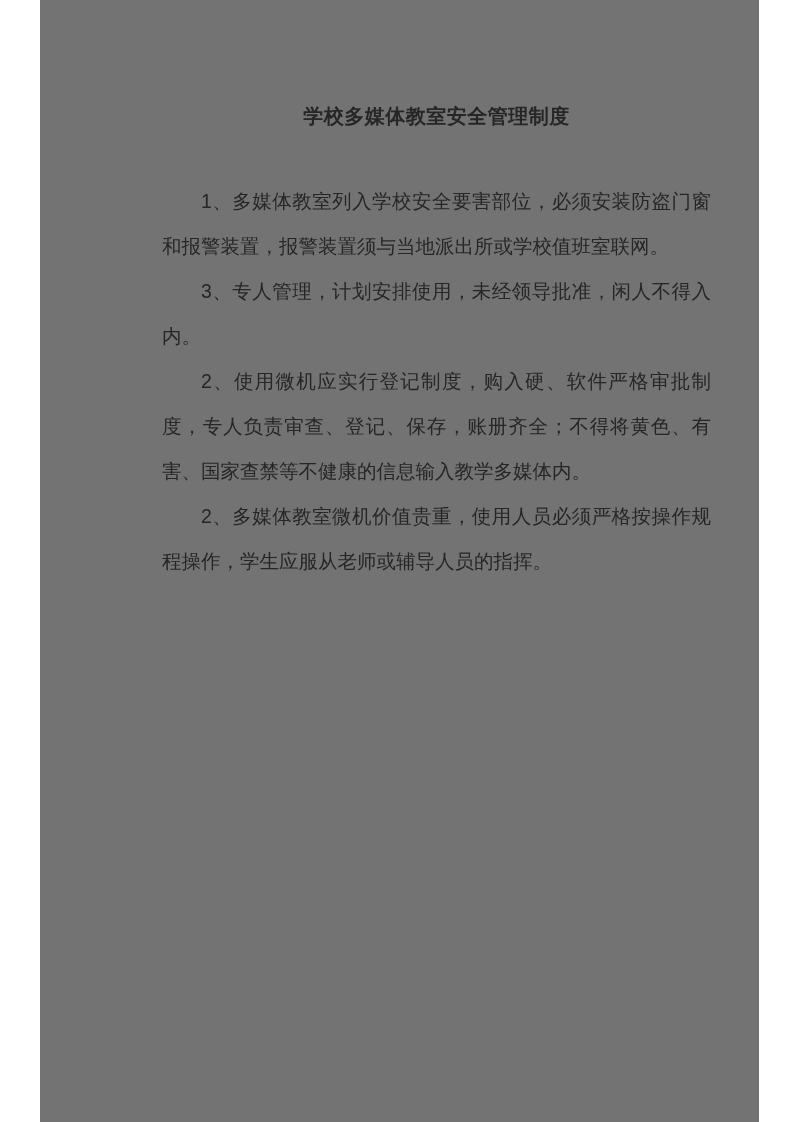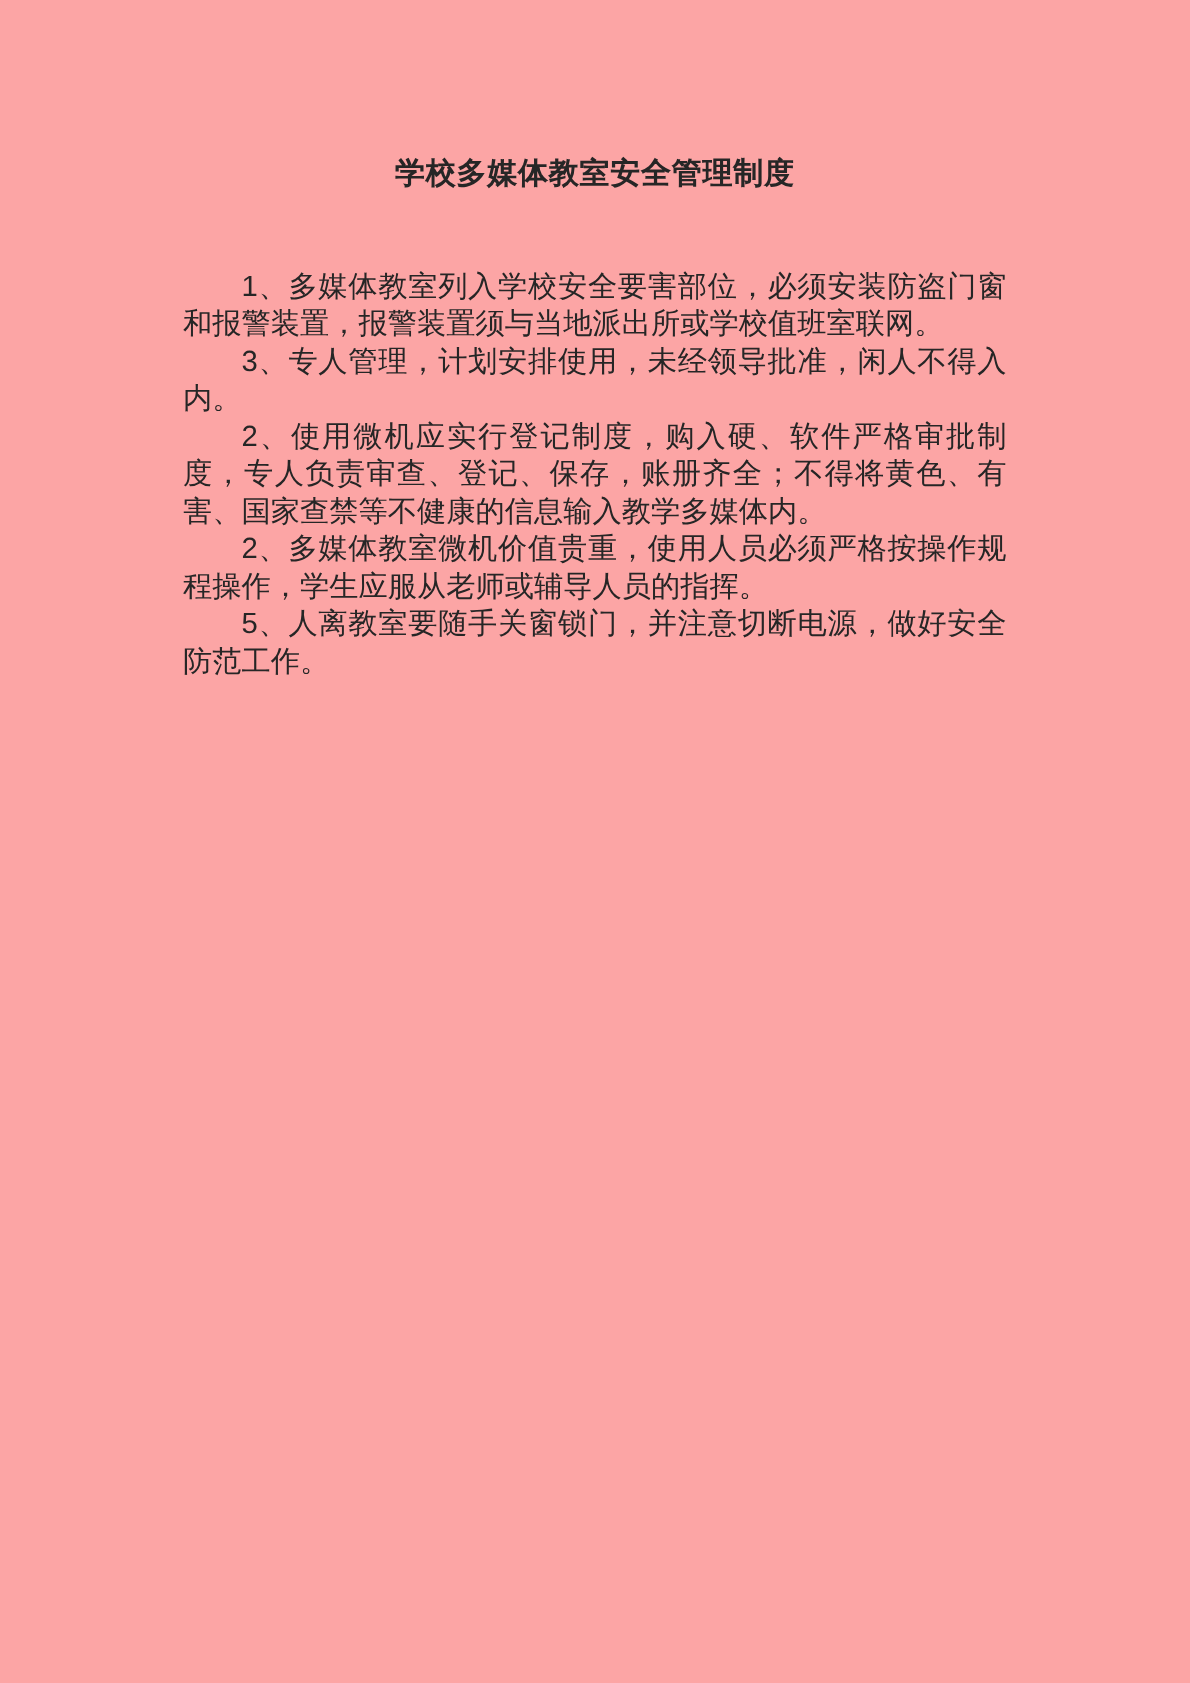--- a/index.html
+++ b/index.html
@@ -2,62 +2,62 @@
 <html><head>
   <meta charset="utf-8">
   <style>
     html, body {
       margin: 0;
       padding: 0;
       background: #ffffff;
     }
     .page {
       position: relative;
-      width: 793px;
+      width: 719px;
       height: 1122px;
-      background: #fca5a5;
+      background: #737373;
       overflow: hidden;
       font-family: "Liberation Sans", "DejaVu Sans", sans-serif;
       color: #262626;
+      margin-left: 40px;
     }
     .doc-title {
       position: absolute;
       top: 96px;
       left: 122px;
       width: 549px;
       margin: 0;
       text-align: center;
       font-size: 20px;
       font-weight: bold;
       line-height: 41.5px;
       letter-spacing: 0.5px;
       white-space: nowrap;
     }
     .doc-body {
       position: absolute;
       top: 179px;
       left: 122px;
       width: 549px;
       font-size: 19.5px;
-      line-height: 25px;
+      line-height: 45px;
       text-align: justify;
       text-align-last: left;
     }
     .doc-body p {
       margin: 0;
       padding: 0;
       text-indent: 2em;
     }
   </style>
 </head>
 <body>
 
 <div class="page">
   <h1 class="doc-title">学校多媒体教室安全管理制度</h1>
 
   <div class="doc-body">
     <p>1、多媒体教室列入学校安全要害部位，必须安装防盗门窗和报警装置，报警装置须与当地派出所或学校值班室联网。</p>
     <p>3、专人管理，计划安排使用，未经领导批准，闲人不得入内。</p>
     <p>2、使用微机应实行登记制度，购入硬、软件严格审批制度，专人负责审查、登记、保存，账册齐全；不得将黄色、有害、国家查禁等不健康的信息输入教学多媒体内。</p>
     <p>2、多媒体教室微机价值贵重，使用人员必须严格按操作规程操作，学生应服从老师或辅导人员的指挥。</p>
-    <p>5、人离教室要随手关窗锁门，并注意切断电源，做好安全防范工作。</p>
   </div>
 </div>
 
 </body></html>

